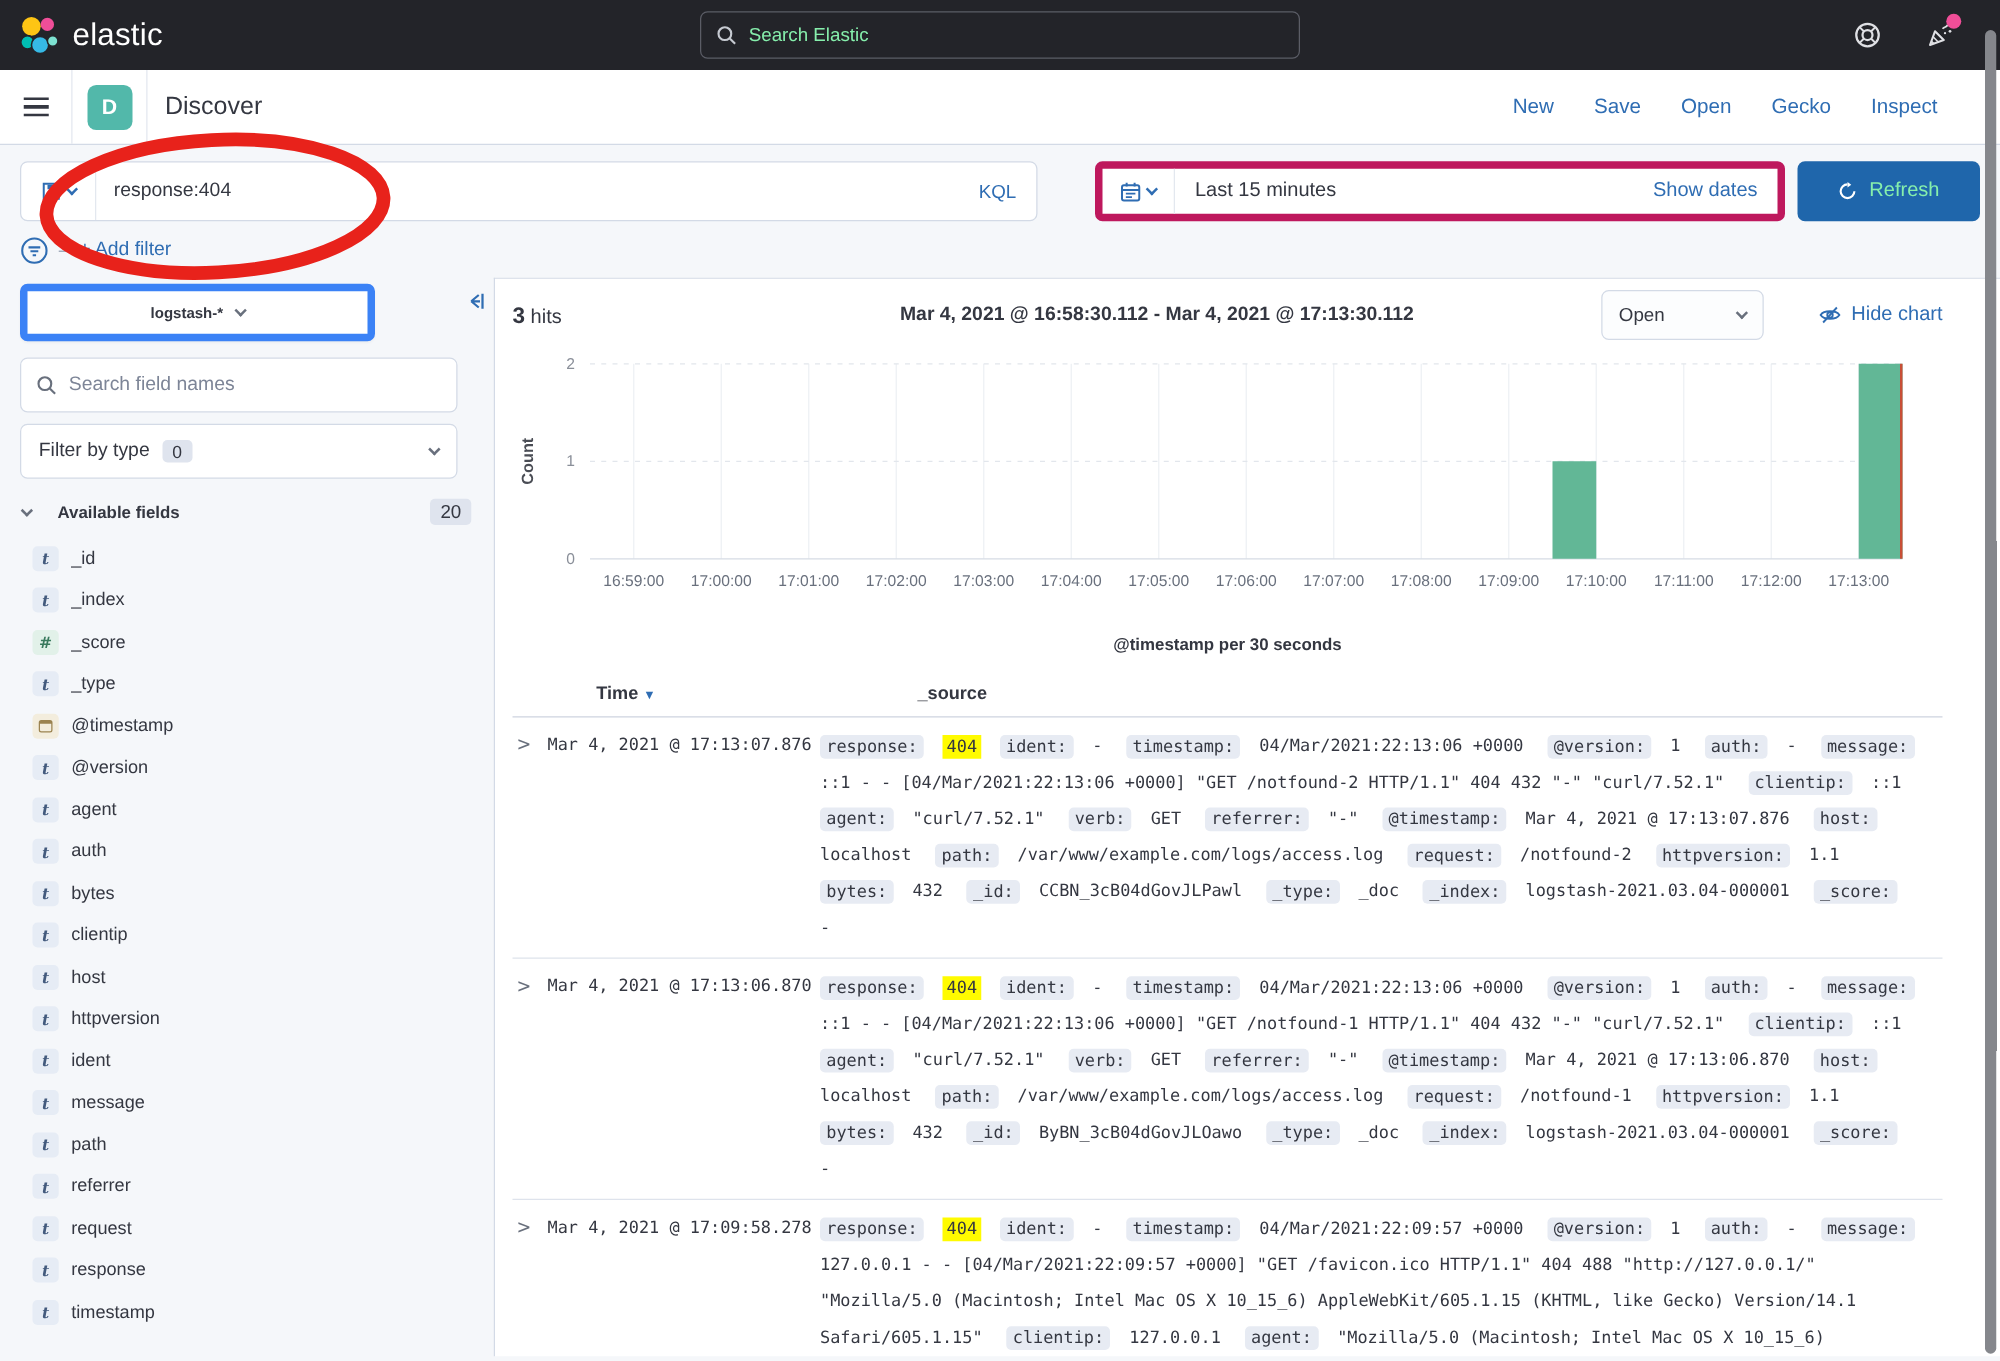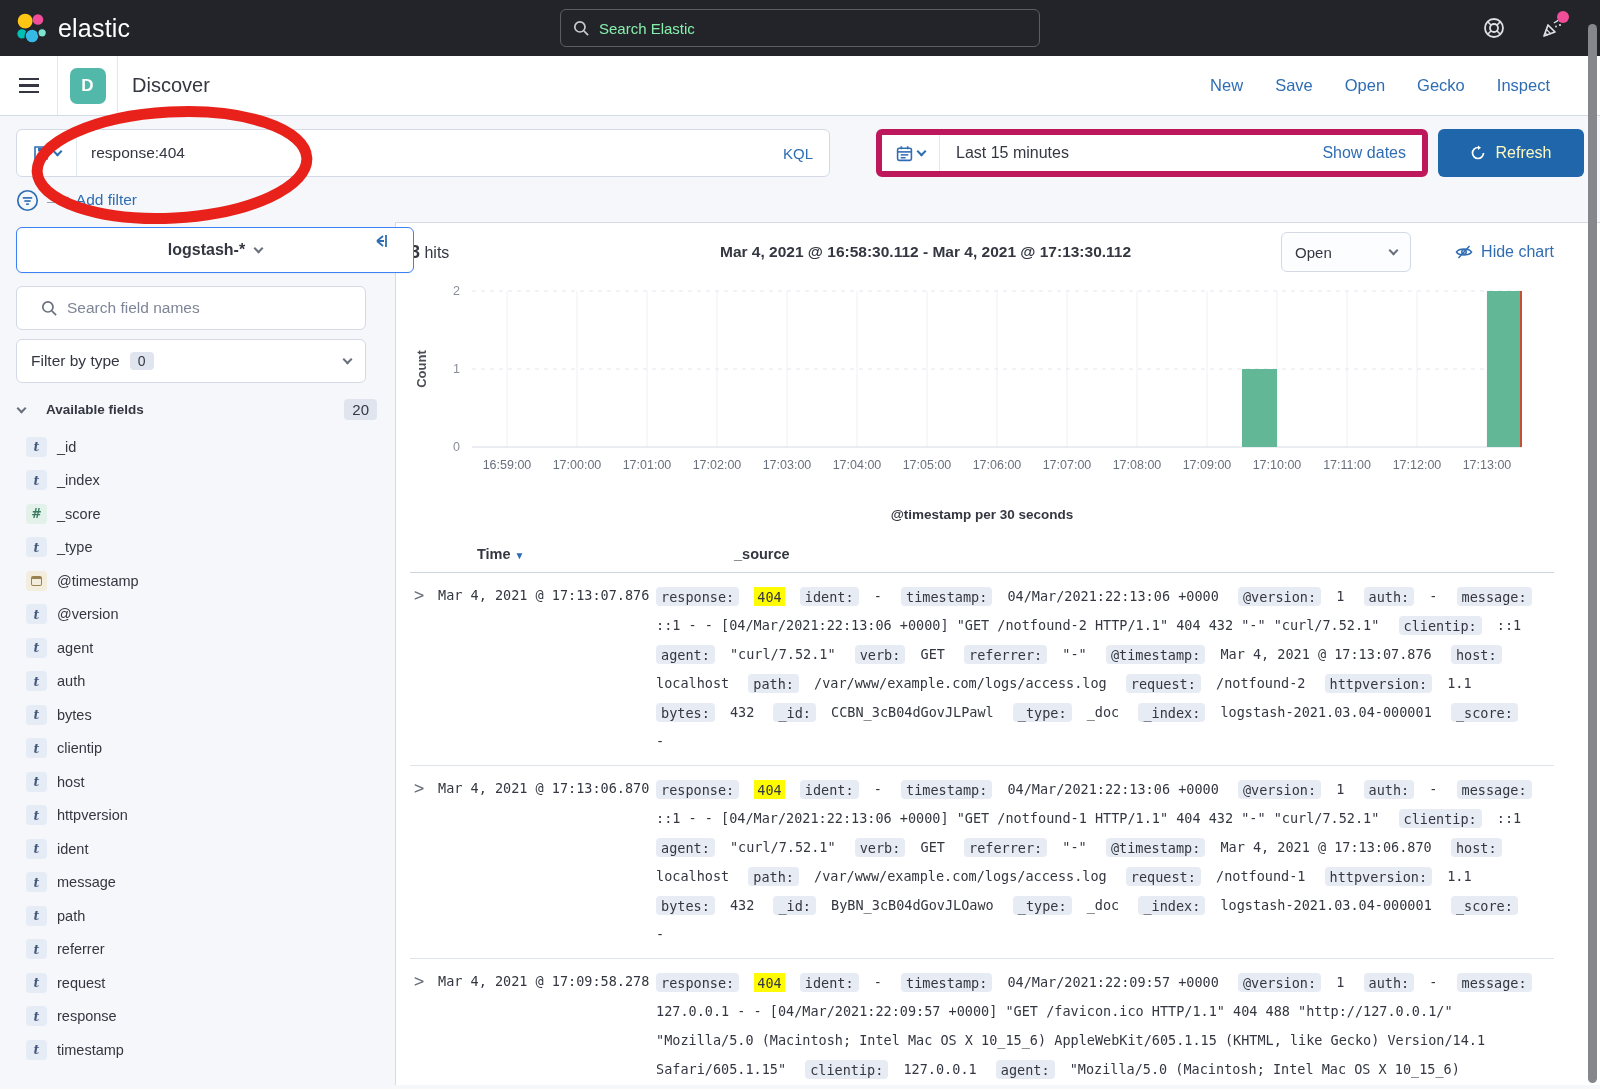--- a/index.html
+++ b/index.html
@@ -36,42 +36,42 @@
   .qbox { flex:1; height:48px; background:#fff; border:1px solid #d3dae6; border-radius:6px;
     display:flex; align-items:center; max-width:826px; }
   .qiconseg { width:60px; height:100%; border-right:1px solid #e3e8ef; display:flex; align-items:center; justify-content:center; gap:5px; cursor:pointer; }
   .qinput { flex:1; padding:0 14px; font-size:15.5px; color:#343741; }
   .qlang { padding:0 16px; color:#2f6db3; font-size:15px; cursor:pointer; }
   .datebox { width:552px; height:48px; background:#fff; border:6px solid #be185d; border-radius:6px;
     display:flex; align-items:center;margin-left:36px; }
   .dateiconseg { width:58px; height:100%; border-right:1px solid #e3e8ef; display:flex; align-items:center; justify-content:center; gap:5px; cursor:pointer; }
   .datetext { flex:1; padding:0 16px; font-size:16px; }
   .showdates { padding:0 16px; color:#2f6db3; font-size:16px; cursor:pointer; }
-  .refreshbtn { width:146px; height:48px; border-radius:6px; background:#1f66ab; color:#fef9c3; border:none;
+  .refreshbtn { width:146px; height:48px; border-radius:6px; background:#1f66ab; color:#86efac; border:none;
     font-size:16px; display:flex; align-items:center; justify-content:center; gap:9px; cursor:pointer; }
   .frow { margin-top:9px; height:28px; display:flex; align-items:center; gap:8px; }
   .fdash { color:#98a2b3; font-size:15px; }
   .addfilter { color:#2f6db3; font-size:15.5px; cursor:pointer; }
   .chev { display:inline-block; width:7px; height:7px; border-right:2px solid #526078; border-bottom:2px solid #526078;
     transform:rotate(45deg); margin-top:-3px; }
   .chev.blue { border-color:#2f6db3; }
   .chev.gray { border-color:#69707d; }
 
   
   .annot { position:absolute; left:26px; top:-16px; z-index:50; pointer-events:none; }
 
   
   .content { display:flex; height:863px; }
   .sidebar { width:395px; flex:none; padding:5px 14px 0 16px; position:relative; }
   .collapse-ico { position:absolute; right:6px; top:10px; cursor:pointer; }
-  .idxbox { width:398px; height:46px; background:#fff; border:1px solid #3b82f6; border-radius:6px;
+  .idxbox { width:284px; height:46px; background:#fff; border:6px solid #3b82f6; border-radius:6px;
     box-shadow:0 1px 2px rgba(0,0,0,.04); display:flex; align-items:center; justify-content:center; gap:10px;
-    font-size:16px; font-weight:700; cursor:pointer; }
+    font-size:12px; font-weight:700; cursor:pointer; }
   .fsearch { width:350px; height:44px; margin-top:13px; background:#fff; border:1px solid #d3dae6; border-radius:6px;
-    display:flex; align-items:center; gap:9px; padding:0 24px; }
+    display:flex; align-items:center; gap:9px; padding:0 12px; }
   .fsearch .ph { color:#7d8597; font-size:15.5px; }
   .ftype { width:350px; height:44px; margin-top:9px; background:#fff; border:1px solid #d3dae6; border-radius:6px;
     display:flex; align-items:center; padding:0 14px; gap:10px; cursor:pointer; font-size:15.5px; }
   .cntbadge { background:#dfe4ee; border-radius:4px; padding:1px 8px; font-size:14px; }
   .ftype .chevr { margin-left:auto; }
   .availhdr { margin-top:16px; display:flex; align-items:center; gap:21px; padding-left:2px; }
   .availhdr .lbl { font-size:13.5px; font-weight:700; }
   .availhdr .cnt { margin-left:auto; margin-right:4px; background:#dfe4ee; border-radius:4px; padding:2px 8px; font-size:15px; font-weight:400; }
   .fieldlist { margin-top:10px; }
   .frow-item { height:33.5px; display:flex; align-items:center; gap:10px; padding-left:10px; border-radius:4px; cursor:pointer; }

